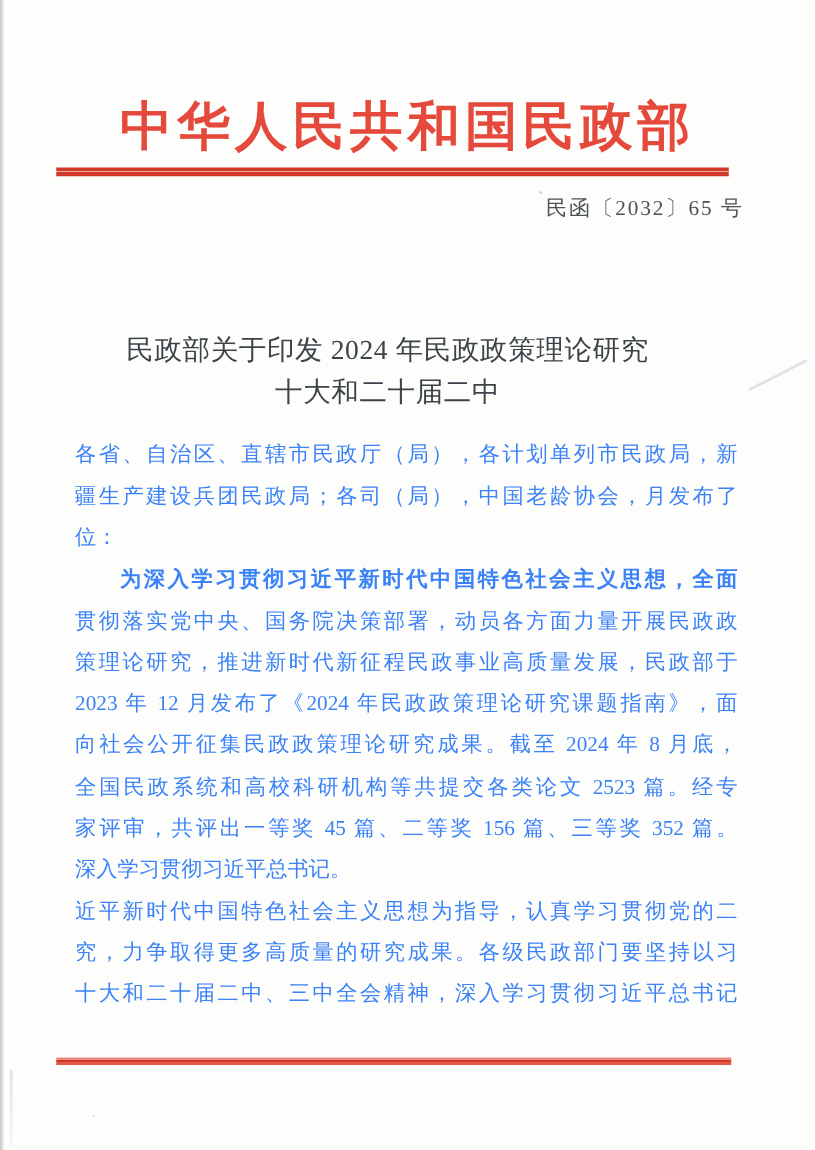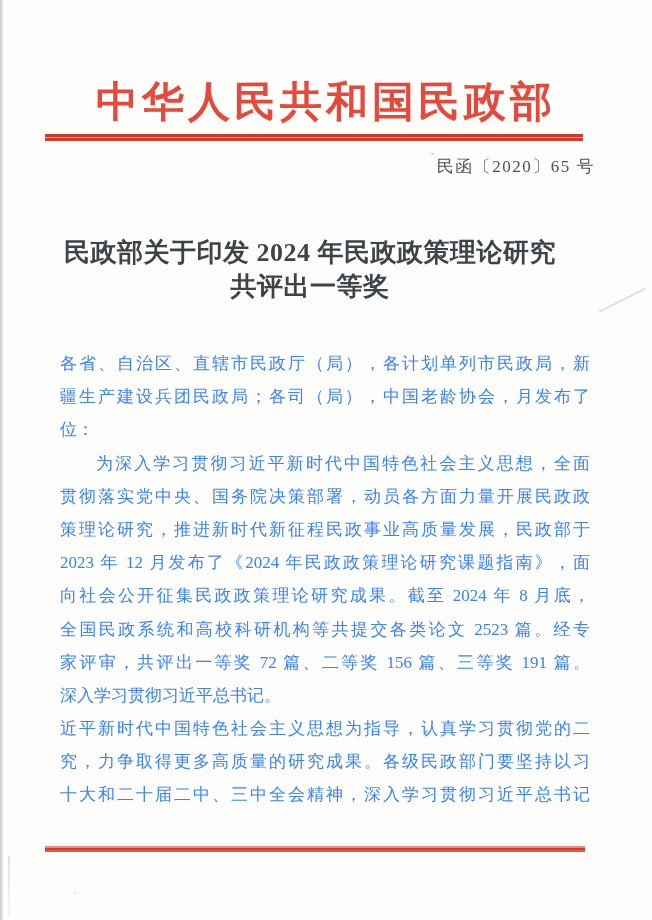--- a/index.html
+++ b/index.html
@@ -53,35 +53,35 @@
   }
   .doc-number {
     position: absolute; top: 155px; right: 77px;
     font-size: 17px; line-height: 24px;
     color: #4c5154; letter-spacing: 1.5px;
     white-space: nowrap;
   }
 
   
   .title-block {
-    position: absolute; top: 236px; left: 45px; width: 530px;
+    position: absolute; top: 263px; left: 45px; width: 530px;
     text-align: center;
-    font-size: 26px; line-height: 34px; font-weight: bold;
+    font-size: 22px; line-height: 34px; font-weight: normal;
     color: #3d4449; letter-spacing: 0.5px;
   }
 
   
   .body-block {
     position: absolute; top: 347px; left: 60px; width: 530px;
     font-size: 17px; line-height: 33.2px;
     color: #3b82f6;
   }
   .bline { height: 33.2px; }
   .bline.j { text-align: justify; text-align-last: justify; }
-  .bline.indent { padding-left: 36px; }
+  .bline.indent { padding-left: 36px; font-weight: bold; }
 
   .rule-bottom {
     position: absolute; left: 45px; top: 846px; width: 540px; height: 6px;
     background: linear-gradient(to bottom,
       #e98d81 0%, #e98d81 28%,
       #d23929 28%, #d23929 62%,
       #e0594a 62%, #e0594a 100%);
   }
 </style>
 </head>
@@ -92,38 +92,38 @@
   <div class="edge-left"></div>
   <div class="edge-left-faint"></div>
   <div class="scratch"></div>
   <div class="speck speck-1"></div>
   <div class="speck speck-2"></div>
 
   <div class="letterhead">中华人民共和国民政部</div>
 
   <div class="rule-top"></div>
 
-  <div class="doc-number">民函〔2020〕65 号</div>
+  <div class="doc-number">民函〔2032〕65 号</div>
 
   <div class="title-block">
     <div>民政部关于印发 2024 年民政政策理论研究</div>
-    <div>共评出一等奖</div>
+    <div>十大和二十届二中</div>
   </div>
 
   <div class="body-block">
     <div class="bline j">各省、自治区、直辖市民政厅（局），各计划单列市民政局，新</div>
     <div class="bline j">疆生产建设兵团民政局；各司（局），中国老龄协会，月发布了</div>
     <div class="bline">位：</div>
     <div class="bline j indent">为深入学习贯彻习近平新时代中国特色社会主义思想，全面</div>
     <div class="bline j">贯彻落实党中央、国务院决策部署，动员各方面力量开展民政政</div>
     <div class="bline j">策理论研究，推进新时代新征程民政事业高质量发展，民政部于</div>
     <div class="bline j">2023 年 12 月发布了《2024 年民政政策理论研究课题指南》，面</div>
     <div class="bline j">向社会公开征集民政政策理论研究成果。截至 2024 年 8 月底，</div>
     <div class="bline j">全国民政系统和高校科研机构等共提交各类论文 2523 篇。经专</div>
-    <div class="bline j">家评审，共评出一等奖 72 篇、二等奖 156 篇、三等奖 191 篇。</div>
+    <div class="bline j">家评审，共评出一等奖 45 篇、二等奖 156 篇、三等奖 352 篇。</div>
     <div class="bline">深入学习贯彻习近平总书记。</div>
     <div class="bline j">近平新时代中国特色社会主义思想为指导，认真学习贯彻党的二</div>
     <div class="bline j">究，力争取得更多高质量的研究成果。各级民政部门要坚持以习</div>
     <div class="bline j">十大和二十届二中、三中全会精神，深入学习贯彻习近平总书记</div>
   </div>
 
   <div class="rule-bottom"></div>
 
 </div>
 

